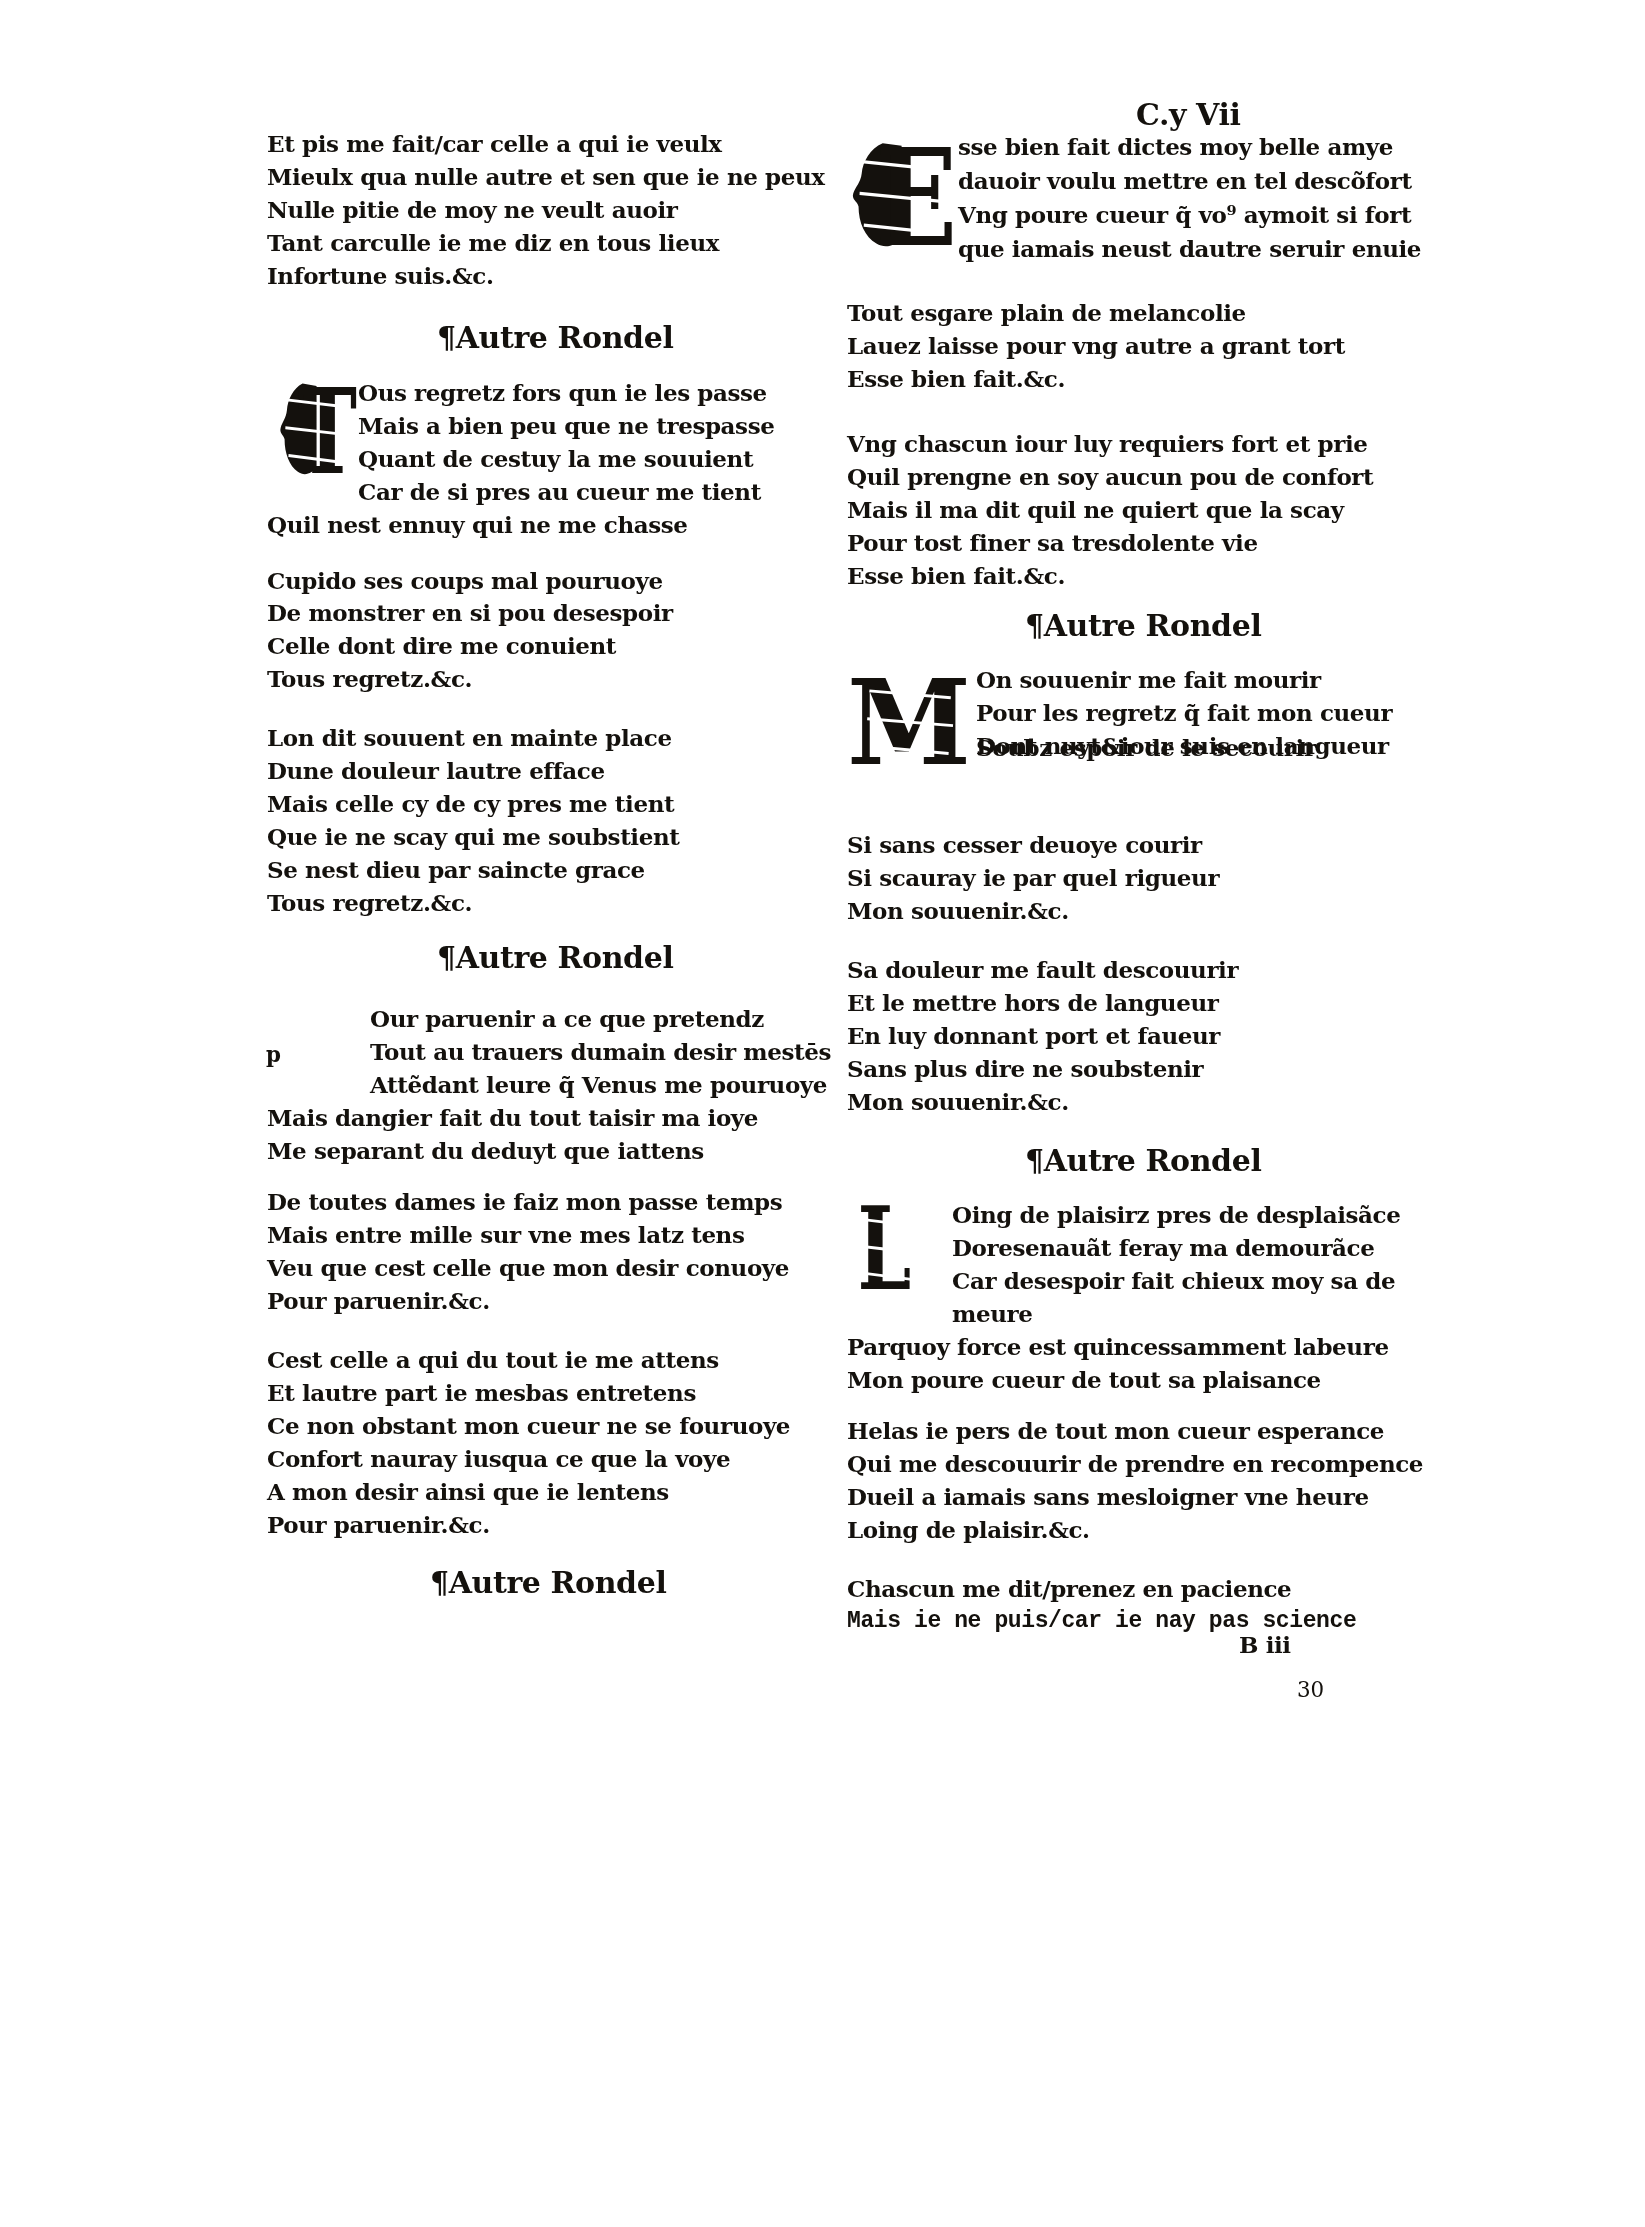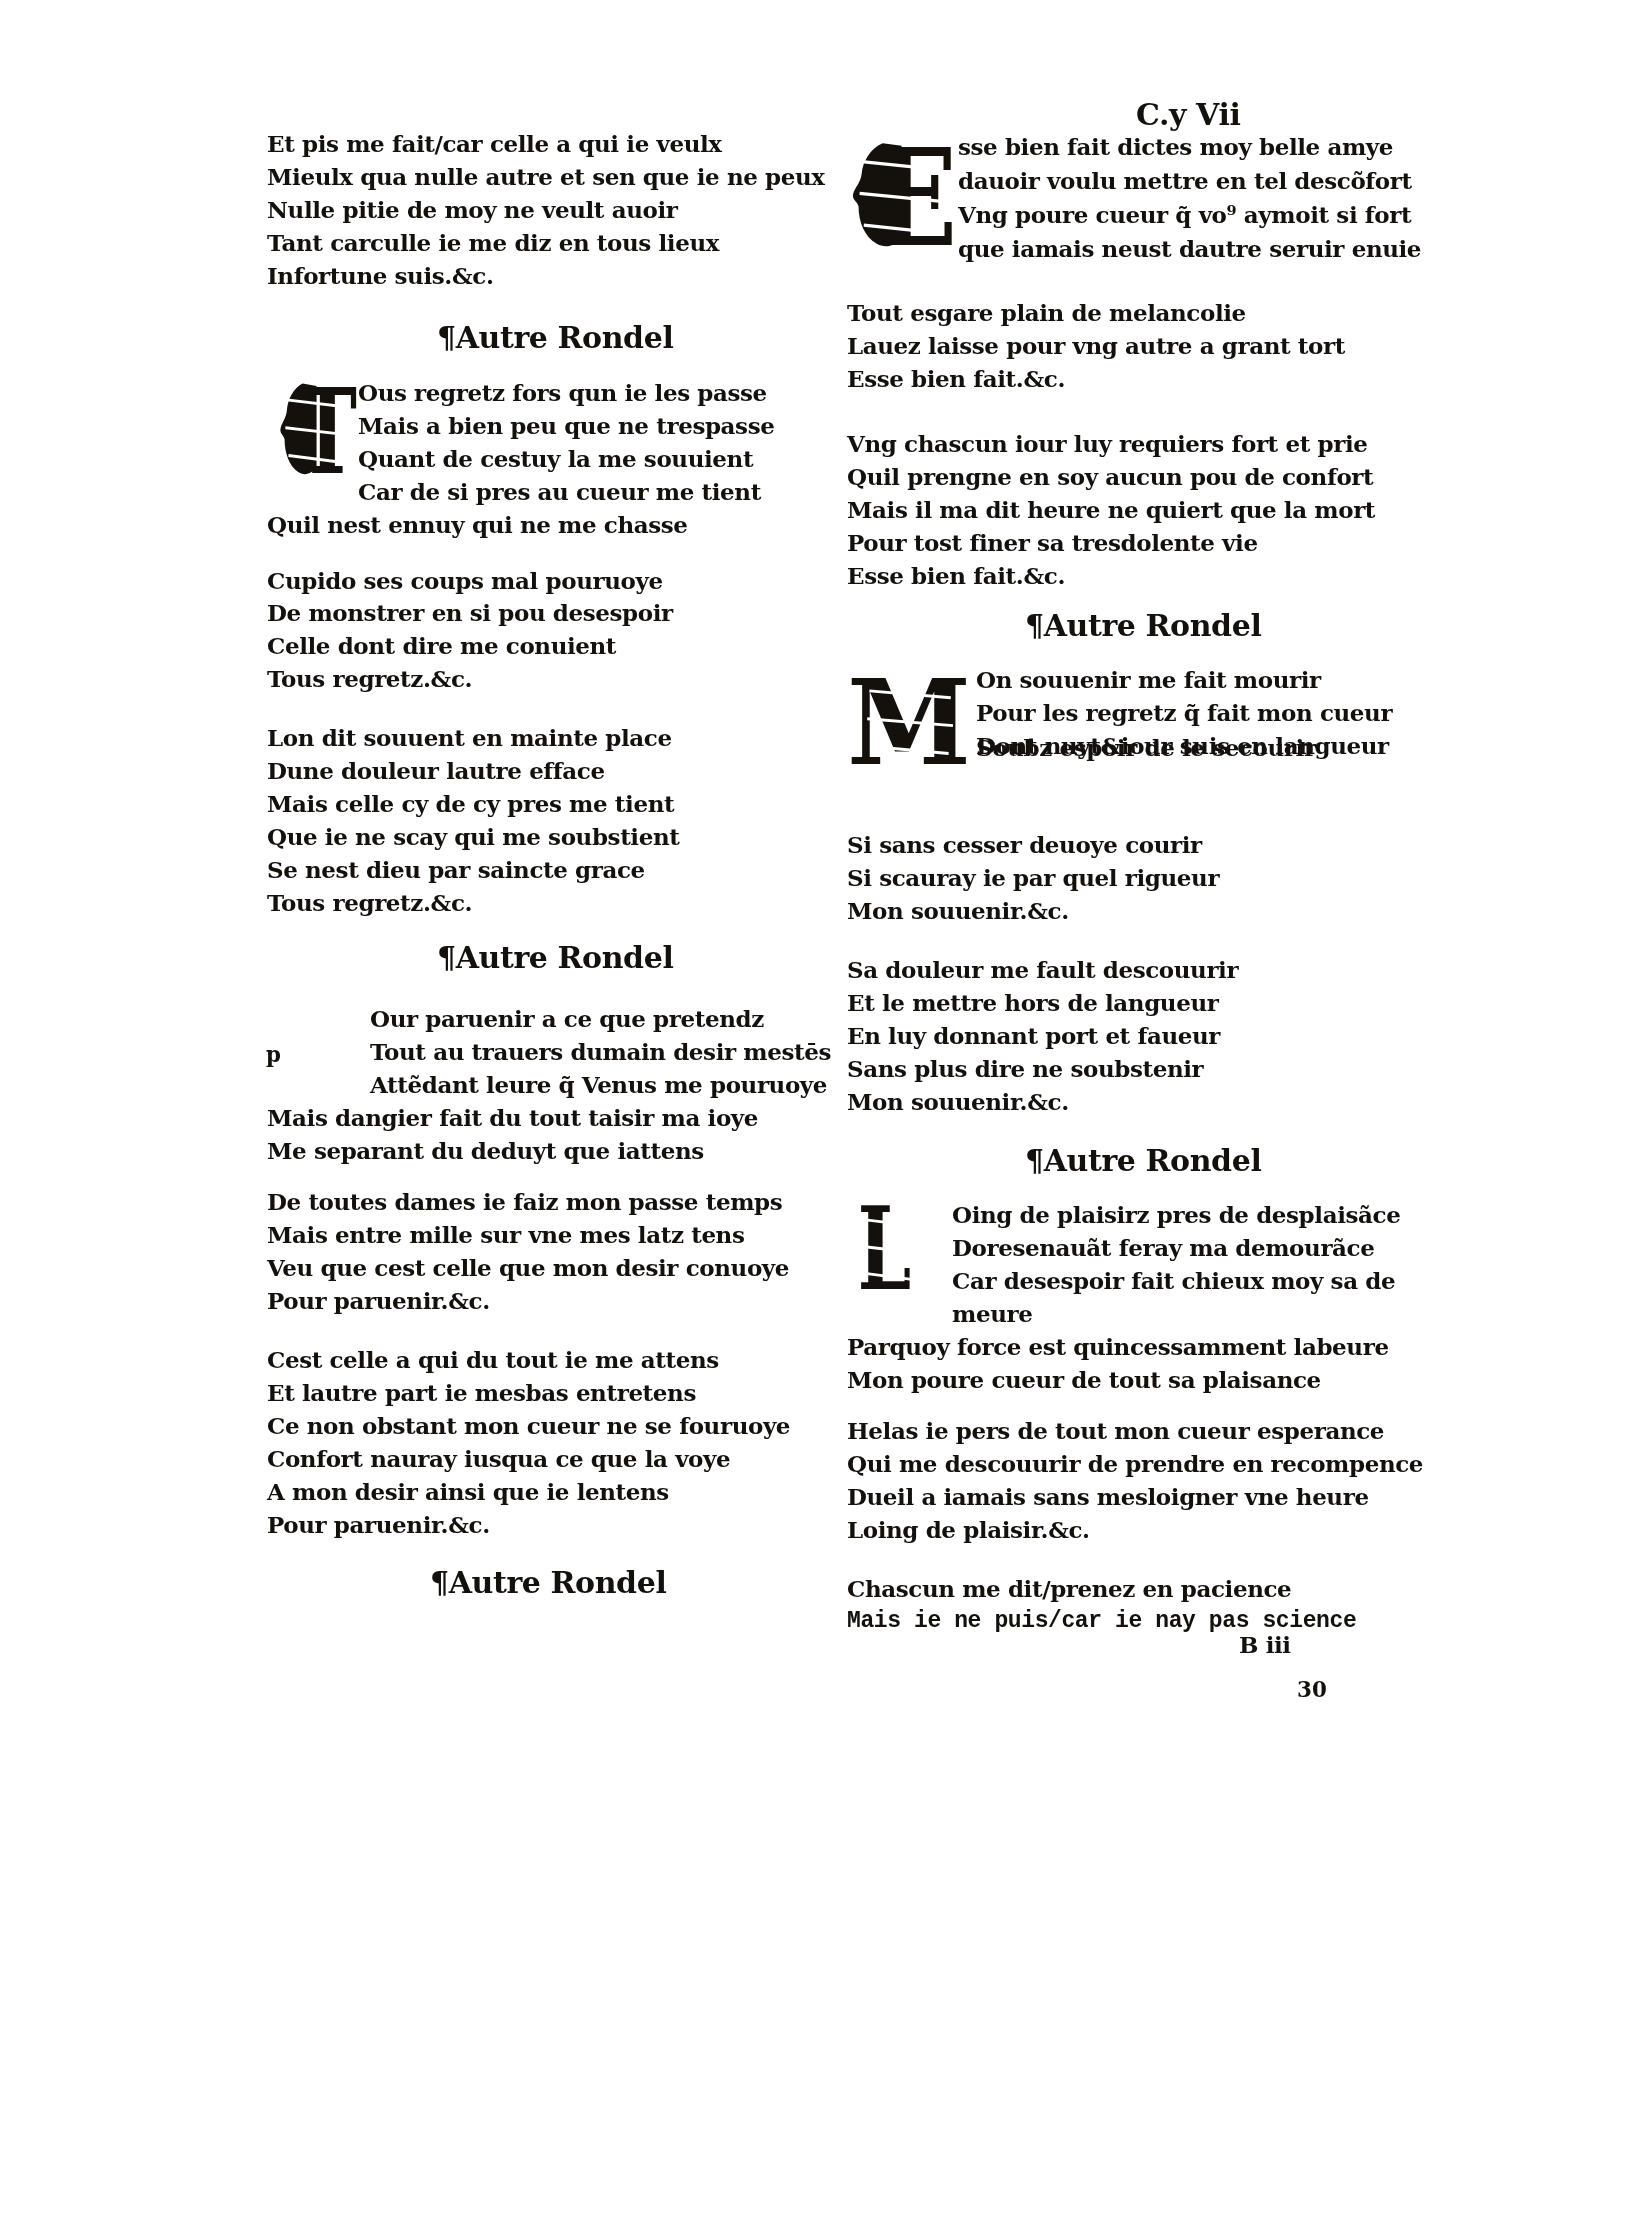--- a/index.html
+++ b/index.html
@@ -25,21 +25,21 @@
   .margin-letter{font-size:21.4px;font-weight:bold;}
   .folio-num{font-weight:normal;font-size:21.4px;letter-spacing:0;}
   svg.initial{position:absolute;overflow:visible;}
 </style>
 </head>
 <body>
 
 <div id="page">
   <div class="line heading" style="left:1136px;top:100px;">C.y Vii</div>
   <div class="line" style="left:1239px;top:1633px;">B iii</div>
-  <div class="line folio-num" style="left:1297px;top:1679px;font-weight:bold;">30</div>
+  <div class="line folio-num" style="left:1297px;top:1679px;">30</div>
 <div class="line" style="left: 267px; top: 132px;">Et pis me fait/car celle a qui ie veulx</div>
     <div class="line" style="left: 267px; top: 165px;">Mieulx qua nulle autre et sen que ie ne peux</div>
     <div class="line" style="left: 267px; top: 198px;">Nulle pitie de moy ne veult auoir</div>
     <div class="line" style="left: 267px; top: 231px;">Tant carculle ie me diz en tous lieux</div>
     <div class="line" style="left: 267px; top: 264px;">Infortune suis.&amp;c.</div>
     <div class="line heading" style="left: 437px; top: 323px;">¶Autre Rondel</div>
     <div class="line" style="left: 358px; top: 381px;">Ous regretz fors qun ie les passe</div>
     <div class="line" style="left: 358px; top: 414px;">Mais a bien peu que ne trespasse</div>
     <div class="line" style="left: 358px; top: 447px;">Quant de cestuy la me souuient</div>
     <div class="line" style="left: 358px; top: 480px;">Car de si pres au cueur me tient</div>
@@ -84,21 +84,21 @@
     <svg width="105" height="132" viewBox="0 0 100 100" preserveAspectRatio="none" class="initial" style="left: 847px; top: 130px;">
       <path d="M34,10 C22,14 15,24 14,33 C13,40 8,43 6,48 C4,53 10,54 11,58 C11,70 17,81 28,86 C36,90 46,88 52,82 L52,12 Z" fill="#14110d"></path>
       <text x="66" y="87" text-anchor="middle" font-family="DejaVu Serif,serif" font-weight="bold" font-size="102" fill="#14110d">E</text>
       <path d="M14,24 L88,30 M12,48 L90,54 M16,72 L86,78" stroke="#ffffff" stroke-width="2.5" fill="none"></path>
     </svg>
     <div class="line" style="left: 847px; top: 301px;">Tout esgare plain de melancolie</div>
     <div class="line" style="left: 847px; top: 334px;">Lauez laisse pour vng autre a grant tort</div>
     <div class="line" style="left: 847px; top: 367px;">Esse bien fait.&amp;c.</div>
     <div class="line" style="left: 847px; top: 432px;">Vng chascun iour luy requiers fort et prie</div>
     <div class="line" style="left: 847px; top: 465px;">Quil prengne en soy aucun pou de confort</div>
-    <div class="line" style="left: 847px; top: 498px;">Mais il ma dit heure ne quiert que la mort</div>
+    <div class="line" style="left: 847px; top: 498px;">Mais il ma dit quil ne quiert que la scay</div>
     <div class="line" style="left: 847px; top: 531px;">Pour tost finer sa tresdolente vie</div>
     <div class="line" style="left: 847px; top: 564px;">Esse bien fait.&amp;c.</div>
     <div class="line heading" style="left: 1025px; top: 611px;">¶Autre Rondel</div>
     <div class="line" style="left: 976px; top: 668px;">On souuenir me fait mourir</div>
     <div class="line" style="left: 976px; top: 701px;">Pour les regretz q̃ fait mon cueur</div>
     <div class="line" style="left: 976px; top: 734px;">Dont nuyt&amp;iour suis en langueur</div>
     <div class="line" style="left: 976px; top: 736px;">Soubz espoir de le secourir</div>
     <svg width="110" height="116" viewBox="0 0 100 100" preserveAspectRatio="none" class="initial" style="left: 854px; top: 663px;">
       <text x="50" y="87" text-anchor="middle" font-family="DejaVu Serif,serif" font-weight="bold" font-size="102" fill="#14110d">M</text>
       <path d="M14,24 L88,30 M12,48 L90,54 M16,72 L86,78" stroke="#ffffff" stroke-width="2.5" fill="none"></path>

